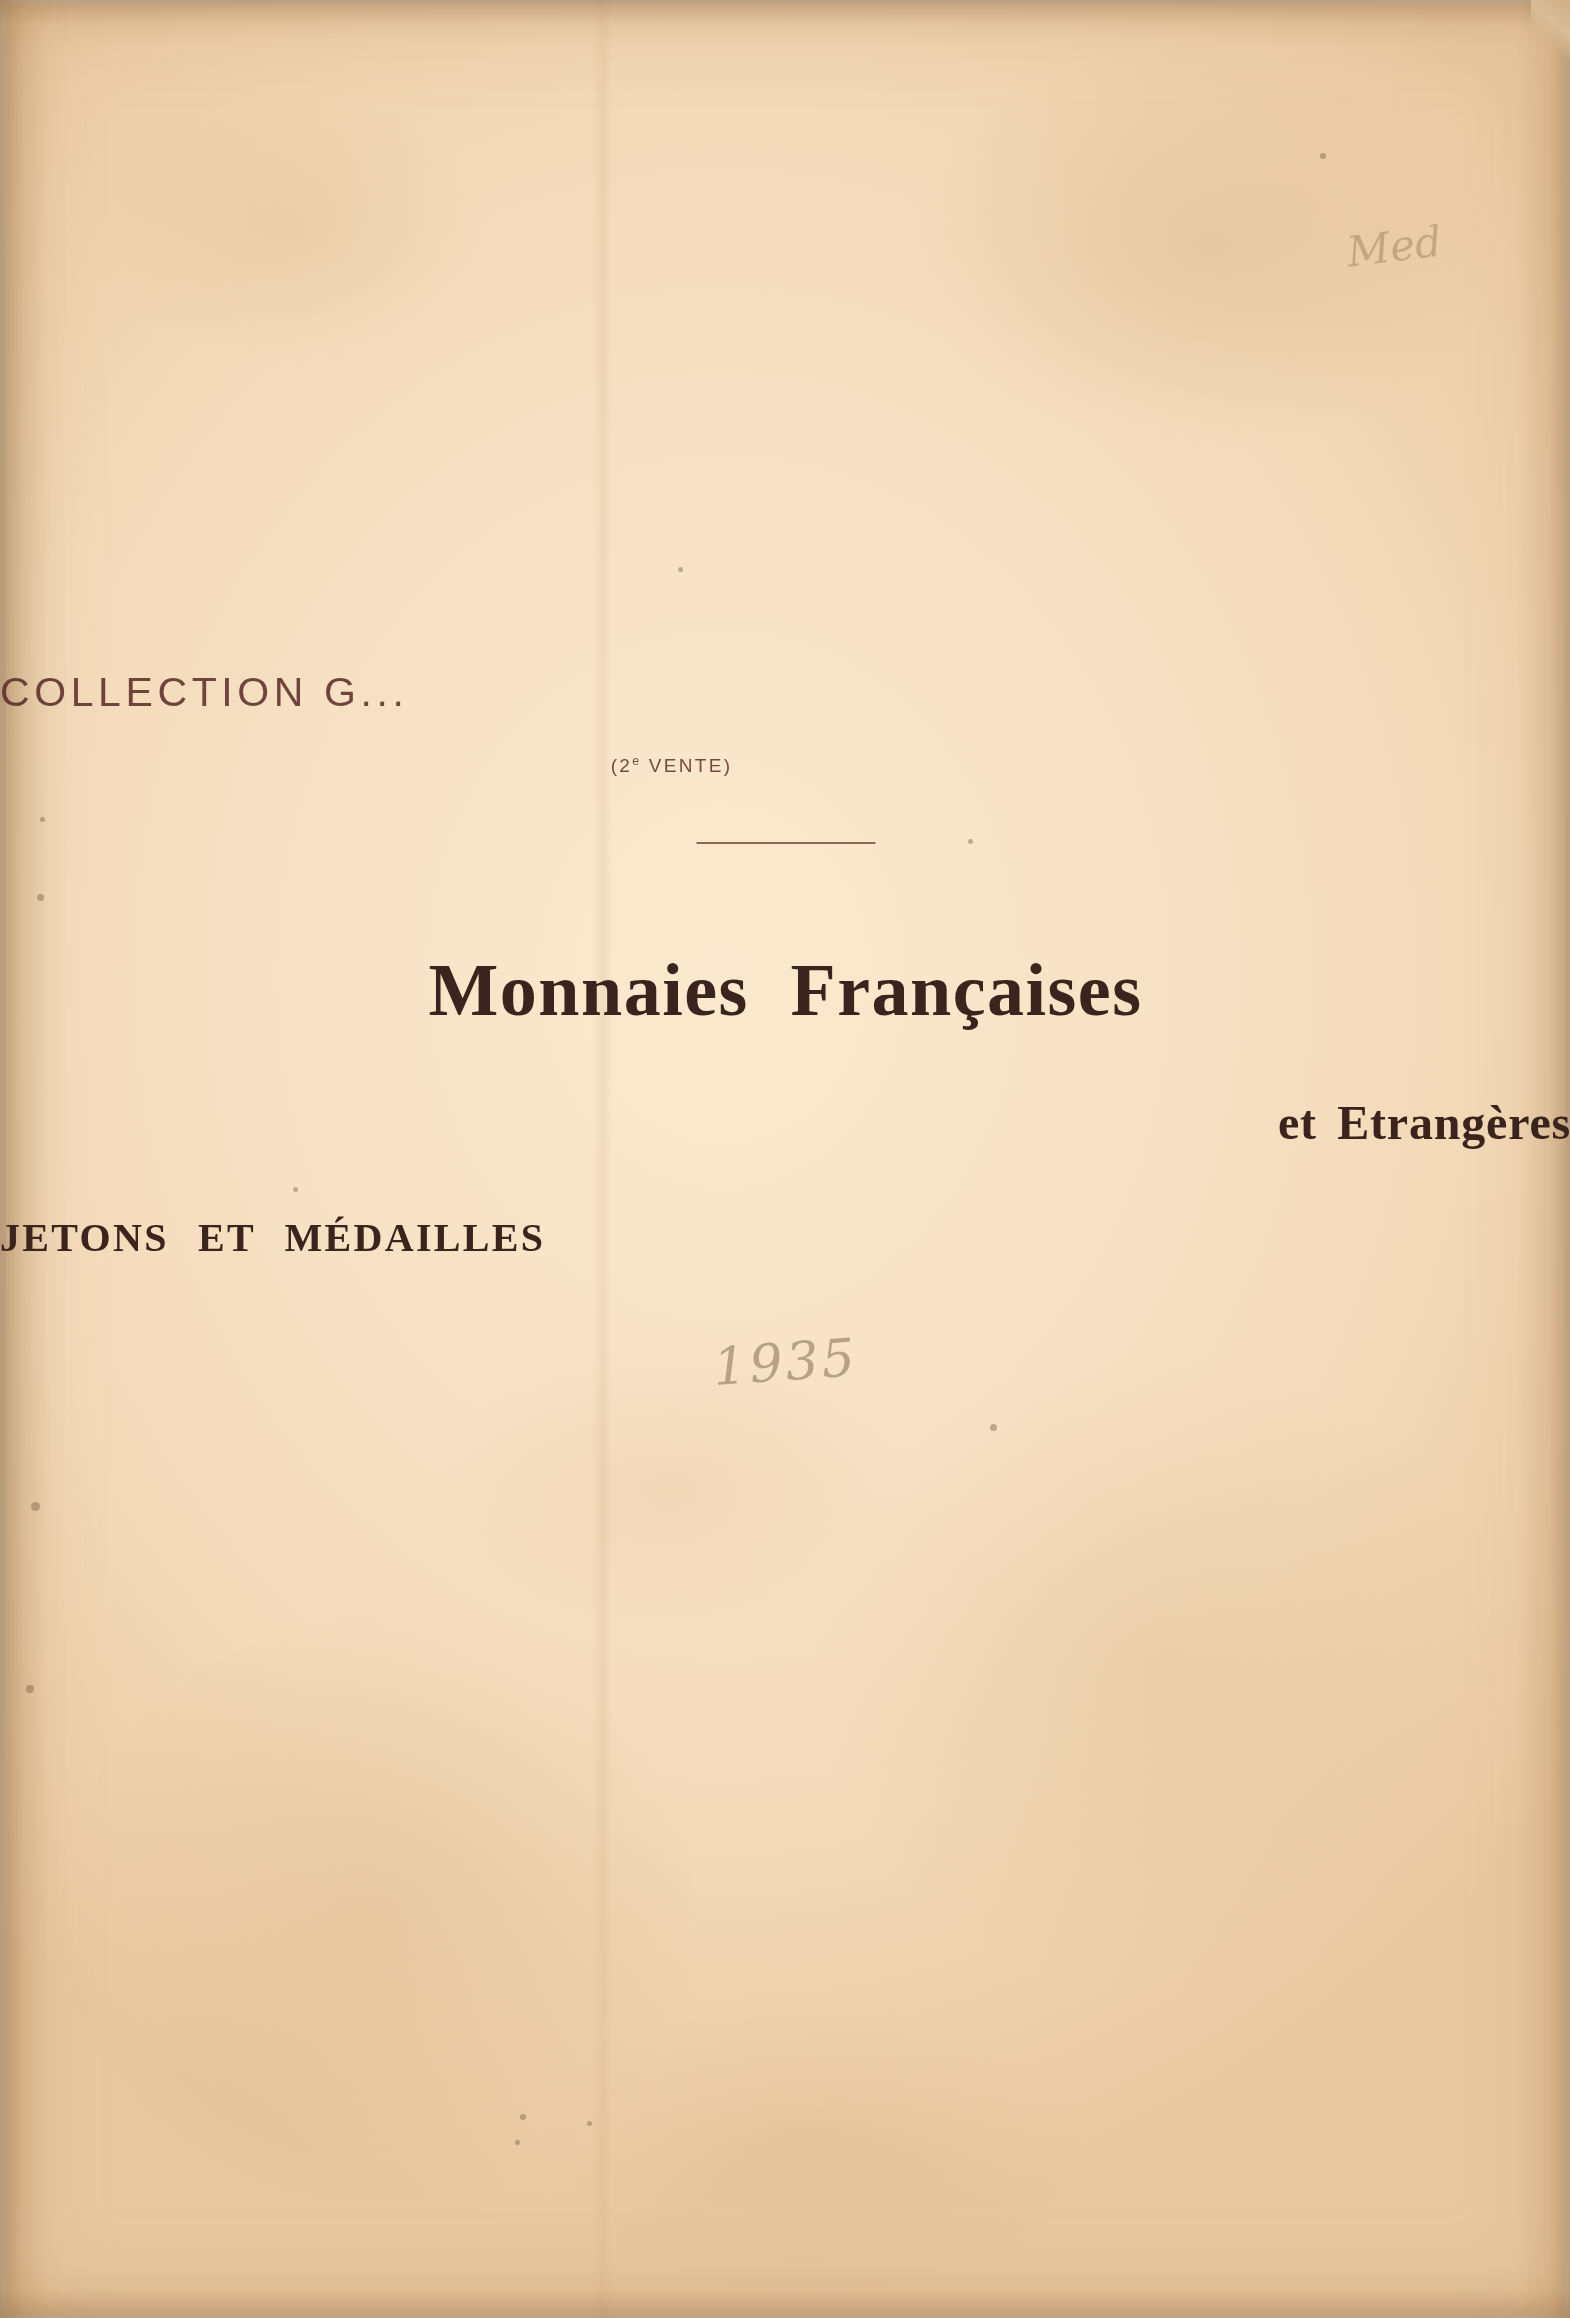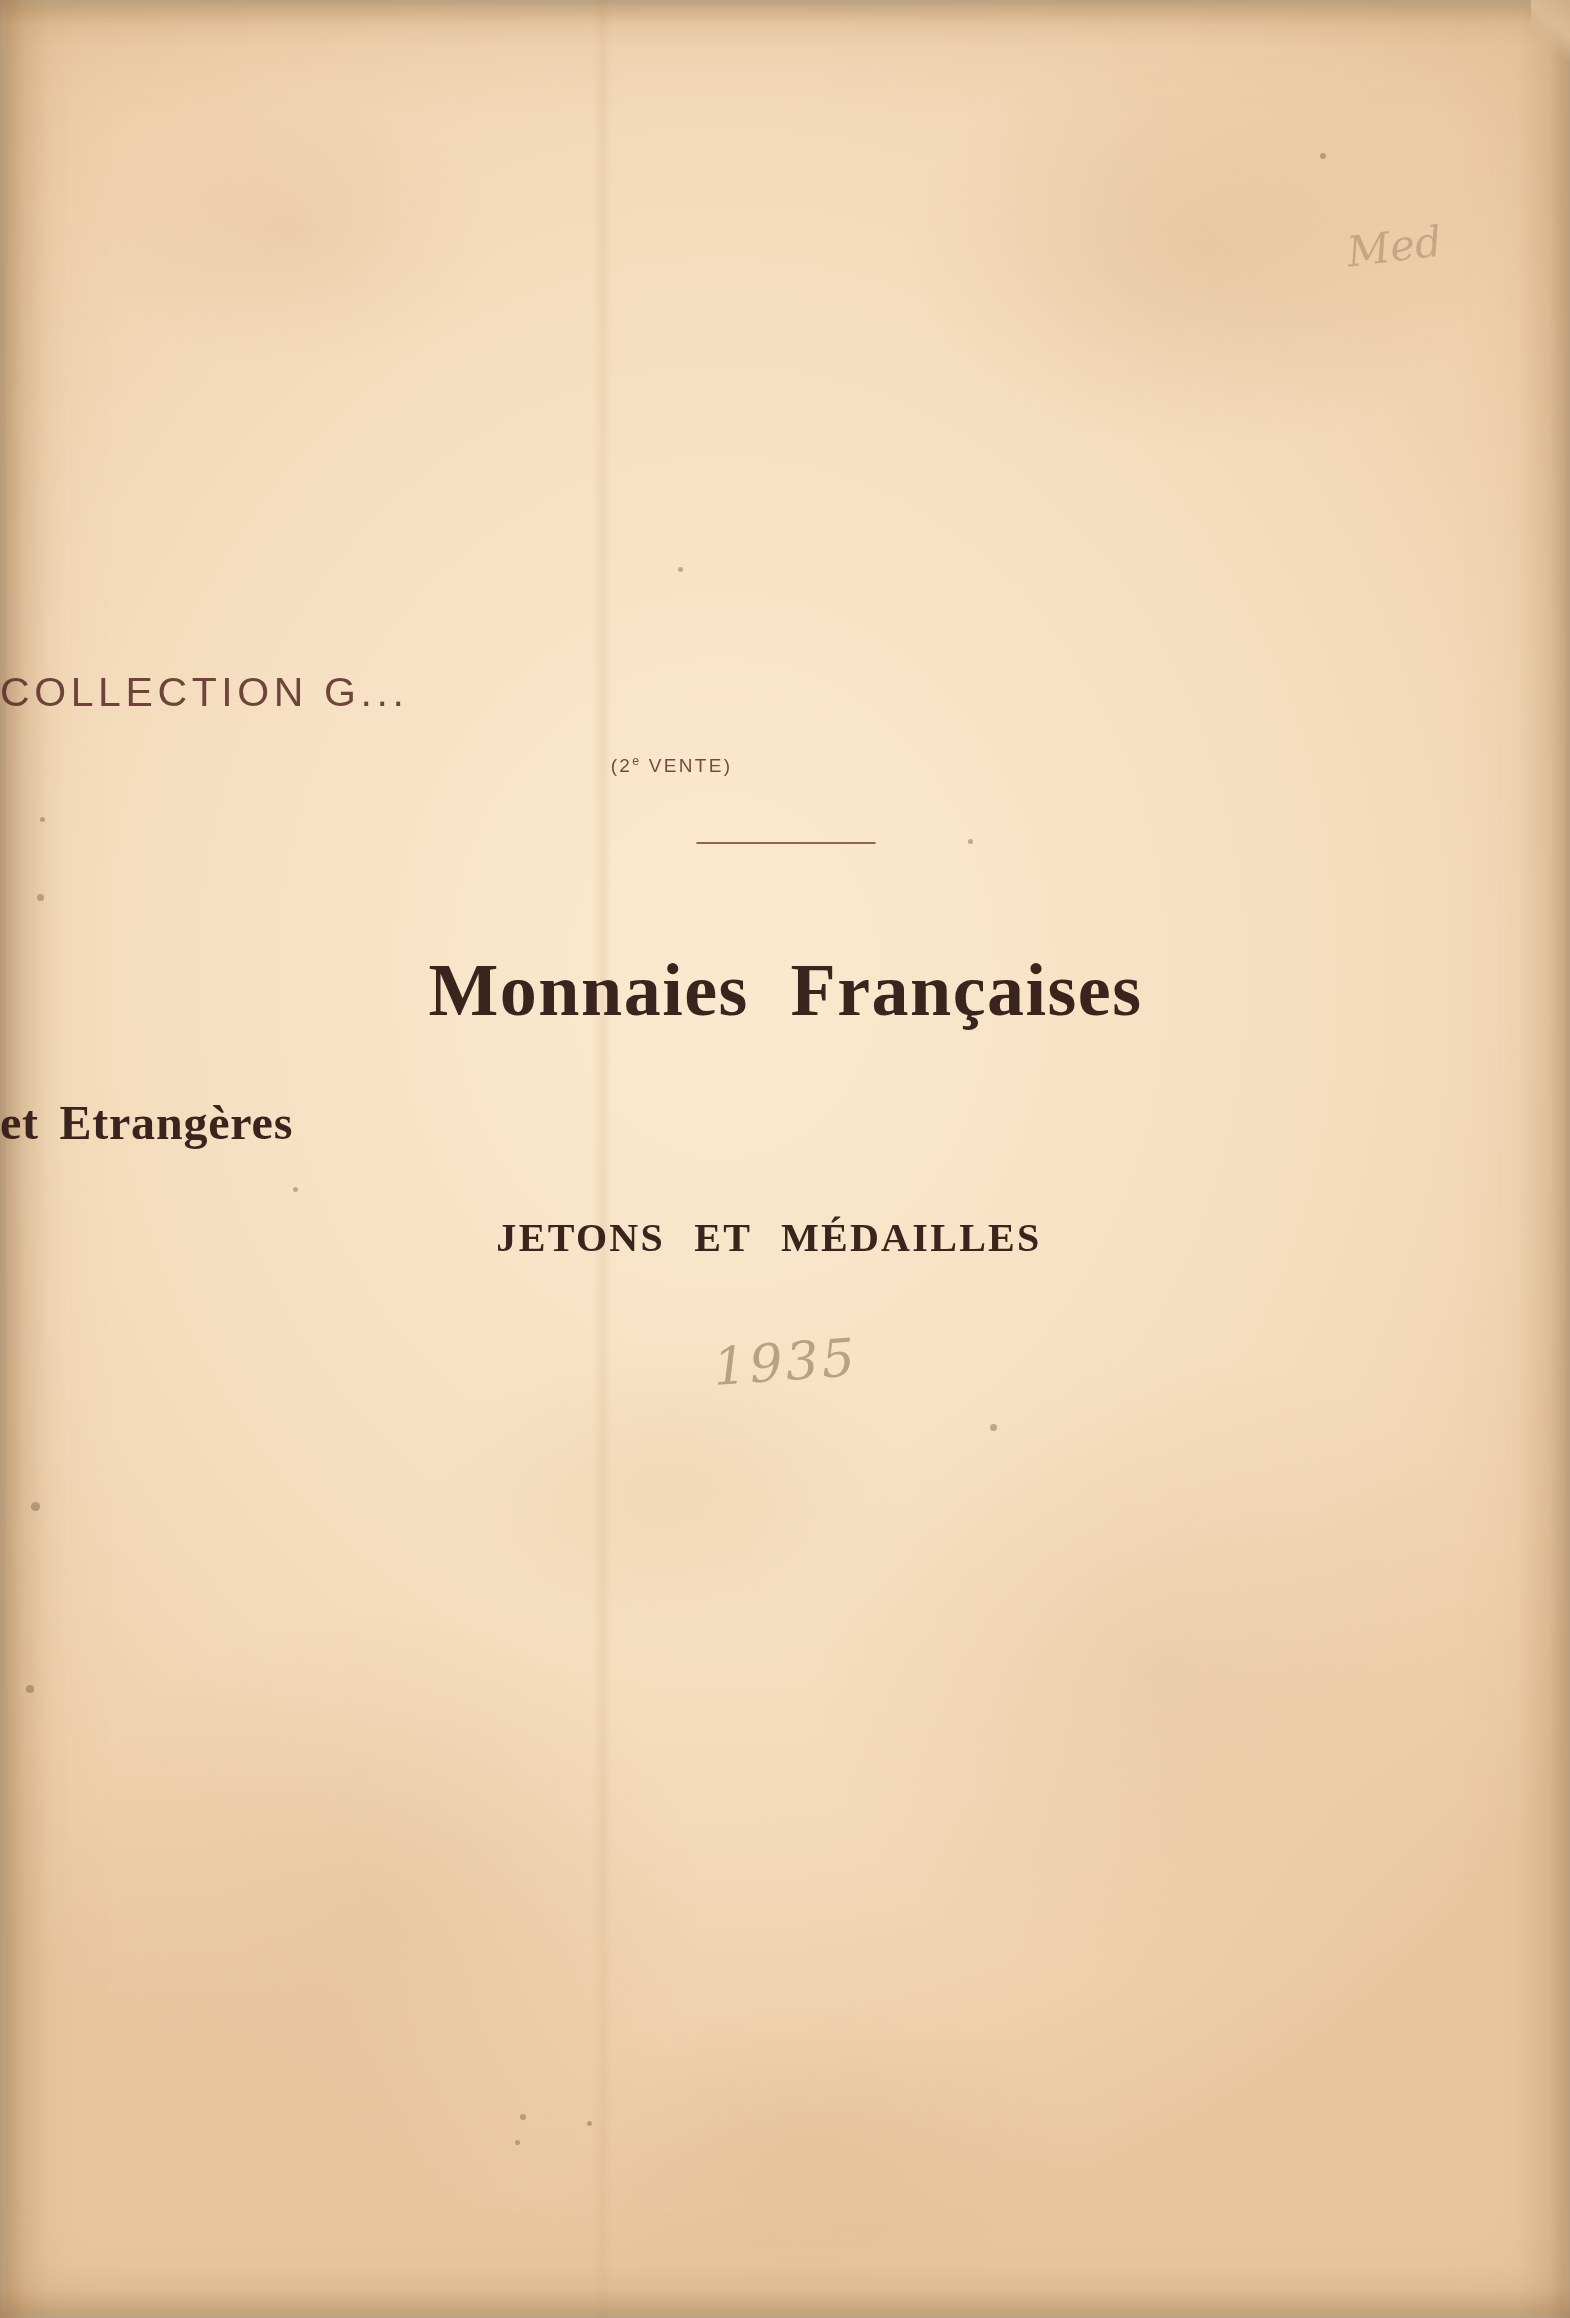--- a/index.html
+++ b/index.html
@@ -135,35 +135,35 @@
     letter-spacing: 1.5px;
     color: #3b241d;
     word-spacing: 21.6px;
   }
 
   .title-sub {
     position: absolute;
     top: 1095px;
     left: 0;
     width: 1571px;
-    text-align: left;
+    text-align: right;
     font-family: "Liberation Serif", serif;
     font-weight: bold;
     font-size: 48px;
     letter-spacing: 0.8px;
     color: #3b241d;
     word-spacing: 7.7px;
   }
 
   .title-third {
     position: absolute;
     top: 1214px;
     left: 0;
     width: 1538px;
-    text-align: center;
+    text-align: left;
     font-family: "Liberation Serif", serif;
     font-weight: bold;
     font-size: 40px;
     letter-spacing: 2.3px;
     color: #3b241d;
     word-spacing: 17px;
   }
 
   
   .hand {

